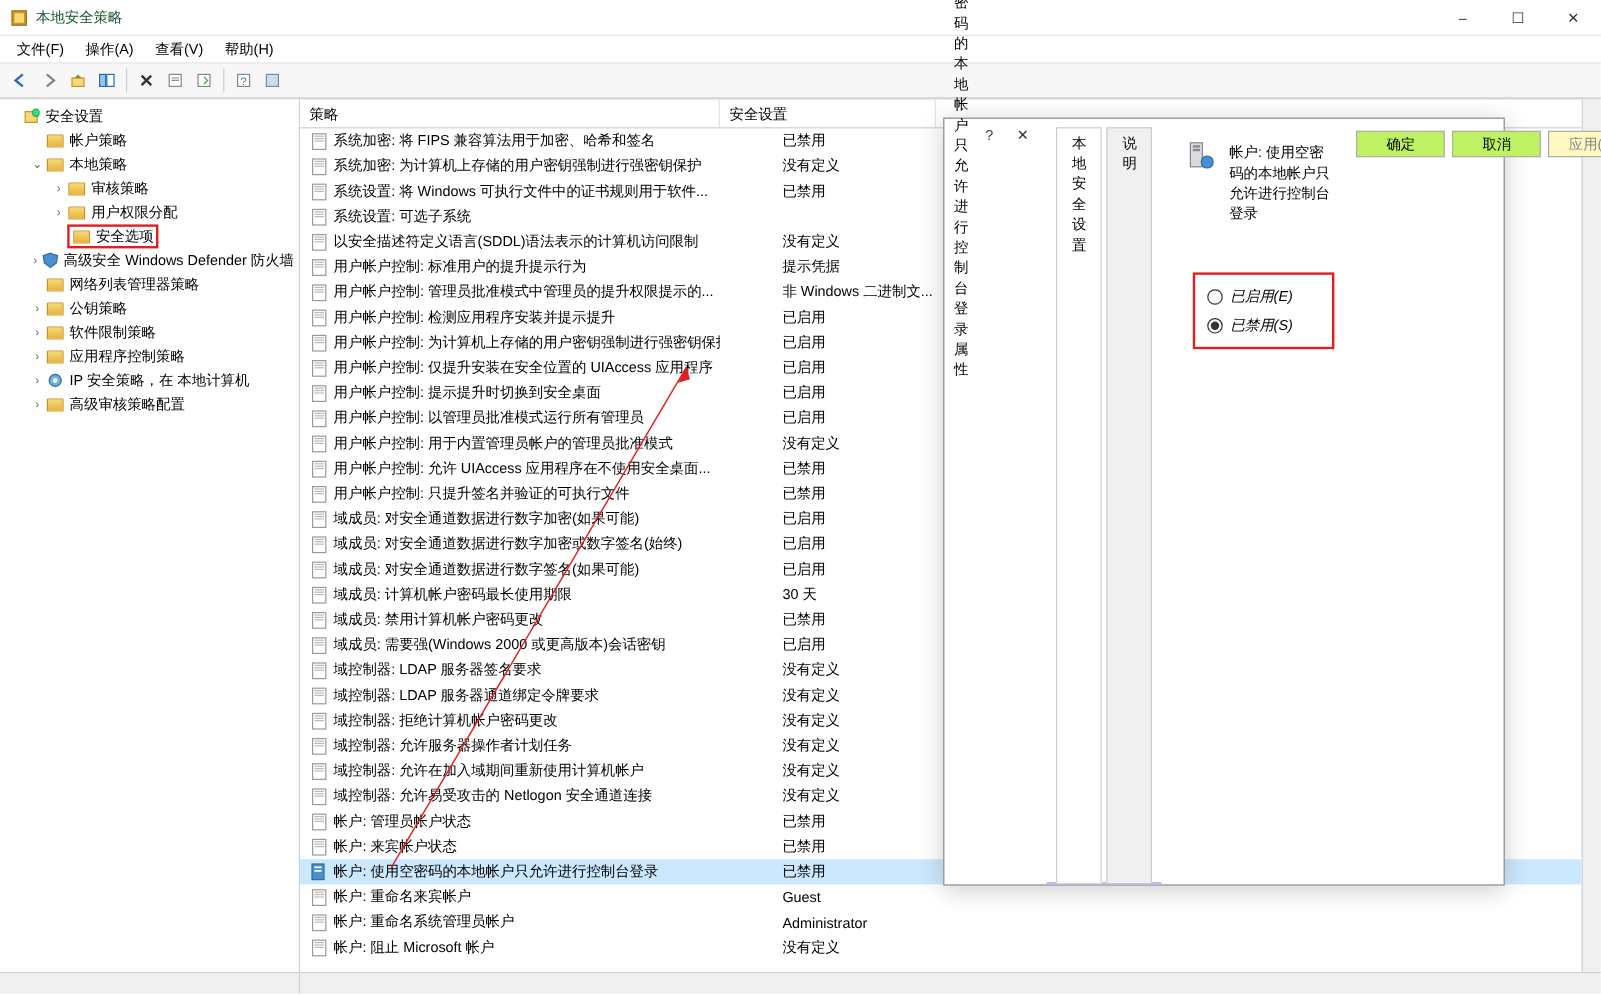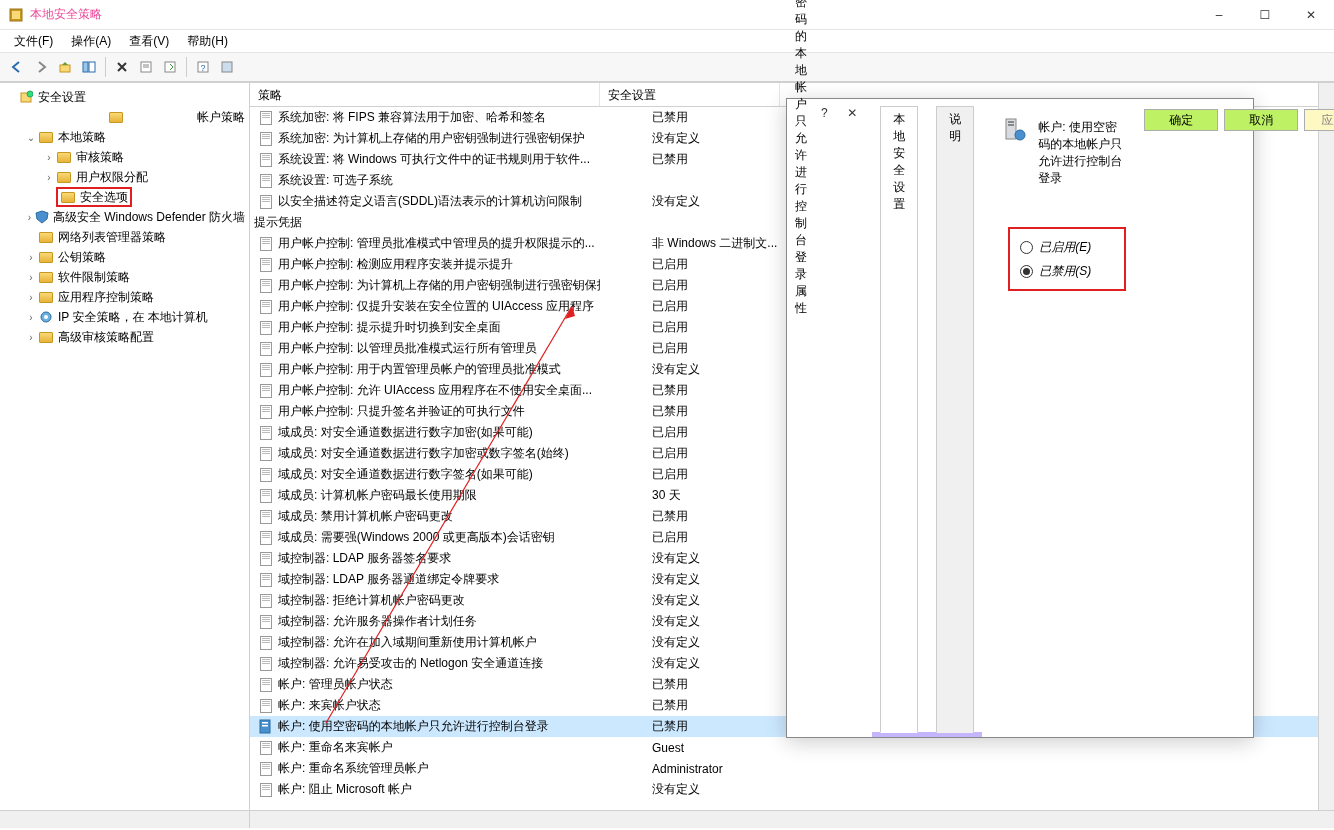--- a/index.html
+++ b/index.html
@@ -17,21 +17,21 @@
       height: 30px;
       display: flex;
       align-items: center;
       background: #fff;
       border-bottom: 1px solid #e5e5e5;
     }
     .titlebar .app-icon {
       width: 16px; height: 16px; margin: 0 6px 0 8px;
       display: inline-flex; align-items: center; justify-content: center;
     }
-    .titlebar .title { flex: 1; color: #ec4899; }
+    .titlebar .title { flex: 1; color: #14532d; }
     .win-controls { display: flex; }
     .win-btn { width: 46px; height: 30px; display:flex; align-items:center; justify-content:center; color:#333;}
     
     .menubar { height: 22px; display:flex; align-items:center; padding: 0 6px; gap: 2px; }
     .menu-item { padding: 2px 8px; }
     
     .toolbar { height: 30px; display:flex; align-items:center; padding: 0 6px; gap:2px; border-top:1px solid #e5e5e5; border-bottom:1px solid #d0d0d0; background:#f7f7f7;}
     .tool-btn { width: 22px; height:22px; display:flex; align-items:center; justify-content:center; border:1px solid transparent;}
     .tool-sep { width:1px; height:20px; background:#ccc; margin:0 3px;}
     
@@ -59,21 +59,21 @@
     
     .right-scroll { width:16px; background:#f0f0f0; border-left:1px solid #d0d0d0;}
     
     .bottom-scroll { height:18px; background:#f0f0f0; border-top:1px solid #d0d0d0; display:flex;}
     .bottom-scroll .track1 { width:250px; border-right:1px solid #d0d0d0;}
     
     .dialog { position:absolute; left:786px; top:98px; width:468px; height:640px; background:#fff; border:1px solid #888; box-shadow:0 4px 20px rgba(0,0,0,0.2); display:flex; flex-direction:row;}
     .dialog-title { height:28px; display:flex; align-items:center; padding:0 6px; font-size:12px;}
     .dialog-title .t-text { flex:1; padding-left:2px;}
     .dialog-title .t-btn { width:28px; text-align:center; color:#333;}
-    .dialog-tabs { display:flex; padding:6px 8px 0 8px; border-bottom:5px solid #c4b5fd; gap:18px;}
+    .dialog-tabs { display:flex; padding:6px 8px 0 8px; border-bottom:2px solid #c4b5fd; gap:4px;}
     .dtab { padding:4px 12px; border:1px solid #ccc; border-bottom:none; background:#fff; position:relative; top:1px; font-size:12px;}
     .dtab.active { background:#fff; border-bottom:1px solid #fff;}
     .dtab.inactive { background:#f0f0f0;}
     .dialog-body { flex:1; padding:16px 18px;}
     .dlg-header { display:flex; align-items:flex-start; gap:10px; margin-bottom:20px;}
     .server-ico { width:28px; height:28px;}
     .radio-group { border:2px solid #e02020; width:118px; padding:6px 10px; margin-top:40px; margin-left:8px;font-style:italic;}
     .radio-row { display:flex; align-items:center; height:24px; gap:6px;}
     .radio-circle { width:13px; height:13px; border:1px solid #333; border-radius:50%; display:flex; align-items:center; justify-content:center;}
     .radio-circle.checked:after { content:""; width:7px; height:7px; background:#333; border-radius:50%;}
@@ -171,21 +171,21 @@
       <span class="expander"></span>
       <span class="tree-icon">
           <svg width="14" height="14">
             <rect x="2" y="3" width="10" height="9" fill="#f8d877" stroke="#c79820"></rect>
             <circle cx="11" cy="4" r="3" fill="#3d7" stroke="#2a6"></circle>
           </svg>
         </span>
       <span>安全设置</span>
     </div>
     <div id="tree-items">
-        <div class="tree-node" style="padding-left: 24px; justify-content: space-between;">
+        <div class="tree-node" style="padding-left: 24px;">
           <span class="expander"></span>
           <span class="tree-icon">
             <span class="folder-ico"></span>
           </span>
           <span>帐户策略</span>
         </div>
         <div class="tree-node" style="padding-left: 24px;">
           <span class="expander">⌄</span>
           <span class="tree-icon">
             <span class="folder-ico"></span>
@@ -317,20 +317,26 @@
         <div class="list-row">
           <div class="cell-policy">
             <span class="policy-icon">
               <span class="doc-ico"></span>
             </span>
             <span>以安全描述符定义语言(SDDL)语法表示的计算机访问限制</span>
           </div>
           <div class="cell-setting">没有定义</div>
         </div>
         <div class="list-row">
+          <div class="cell-policy">
+            <span class="policy-icon">
+              <span class="doc-ico"></span>
+            </span>
+            <span>用户帐户控制: 标准用户的提升提示行为</span>
+          </div>
           <div class="cell-setting">提示凭据</div>
         </div>
         <div class="list-row">
           <div class="cell-policy">
             <span class="policy-icon">
               <span class="doc-ico"></span>
             </span>
             <span>用户帐户控制: 管理员批准模式中管理员的提升权限提示的...</span>
           </div>
           <div class="cell-setting">非 Windows 二进制文...</div>

